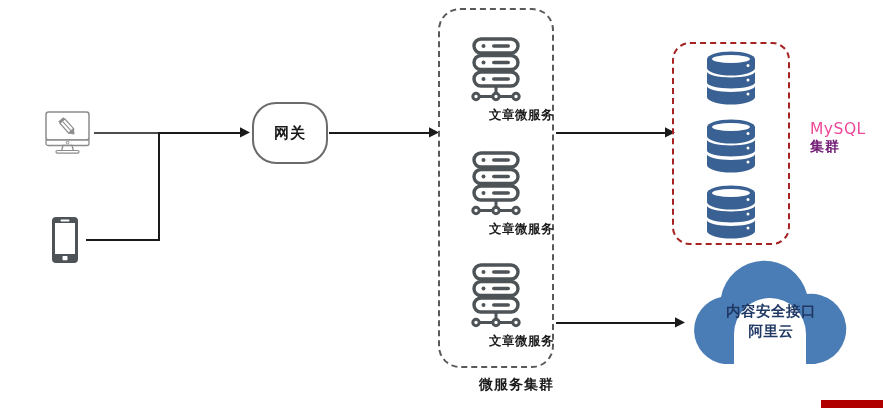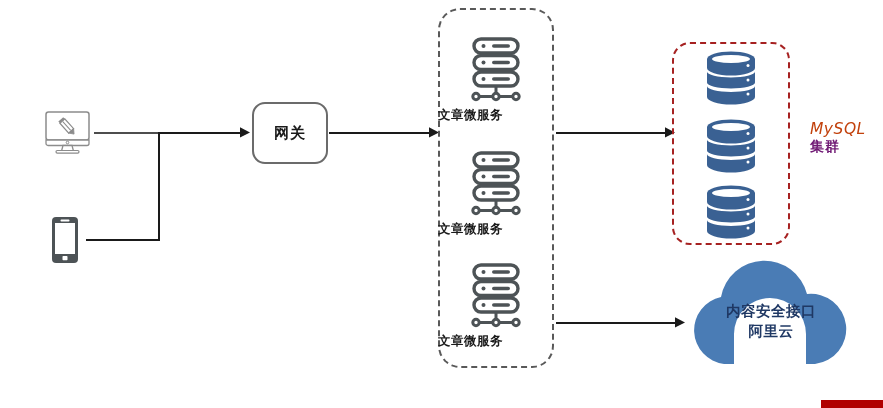--- a/index.html
+++ b/index.html
@@ -17,32 +17,31 @@
     background: #ffffff;
     overflow: hidden;
   }
   .abs { position: absolute; }
 
   
   .label-cn {
     font-family: "Liberation Sans", "DejaVu Sans", sans-serif;
     font-weight: bold;
     color: #1a1a1a;
-    text-align: left;
+    text-align: right;
     white-space: nowrap;
     line-height: 1.25;
   }
   .ms-label { font-size: 12.5px; letter-spacing: 0.5px; }
   .cluster-label { font-size: 14px; letter-spacing: 1px; }
   .gateway-label { font-size: 15px; letter-spacing: 1px; }
   .mysql-word {
     font-family: "DejaVu Sans", sans-serif;
-    font-style: italic;
     font-size: 15.5px;
-    color: #c2410c;
+    color: #ec4899;
     letter-spacing: 0.5px;
     white-space: nowrap;
   }
   .mysql-cn {
     font-family: "Liberation Sans", "DejaVu Sans", sans-serif;
     font-weight: bold;
     font-size: 14px;
     color: #701a75;
     letter-spacing: 1px;
     white-space: nowrap;
@@ -66,21 +65,21 @@
     background: transparent;
   }
   .dashed-red {
     border: 2px dashed #a62121;
     border-radius: 18px;
     box-sizing: border-box;
     background: transparent;
   }
   .gateway-box {
     border: 2.2px solid #6b6b6b;
-    border-radius: 13px;
+    border-radius: 24px;
     box-sizing: border-box;
     background: #ffffff;
     display: flex;
     align-items: center;
     justify-content: center;
   }
 
   
   .hline { background: #1a1a1a; height: 1.6px; }
   .vline { background: #1a1a1a; width: 1.6px; }
@@ -225,20 +224,21 @@
         <g fill="#ffffff" stroke="#4d5356" stroke-width="3">
           <circle cx="12" cy="60.5" r="3.2"></circle>
           <circle cx="32" cy="60.5" r="3.2"></circle>
           <circle cx="52" cy="60.5" r="3.2"></circle>
         </g>
       </svg>
     </div>
     <div class="label-cn ms-label" style="margin-top:4px;">文章微服务</div>
   </div>
 
+  <div class="abs label-cn cluster-label" style="left:438px; top:376px; width:116px;">微服务集群</div>
 
   <div class="abs hline" style="left:556px; top:132px; width:116px;"></div>
   <svg class="abs" style="left:665px; top:126px;" width="12" height="13">
     <path d="M0 1.2 L10 6.4 L0 11.6 Z" fill="#1a1a1a"></path>
   </svg>
 
   <div class="abs hline" style="left:556px; top:322px; width:126px;"></div>
   <svg class="abs" style="left:675px; top:316px;" width="12" height="13">
     <path d="M0 1.2 L10 6.4 L0 11.6 Z" fill="#1a1a1a"></path>
   </svg>

